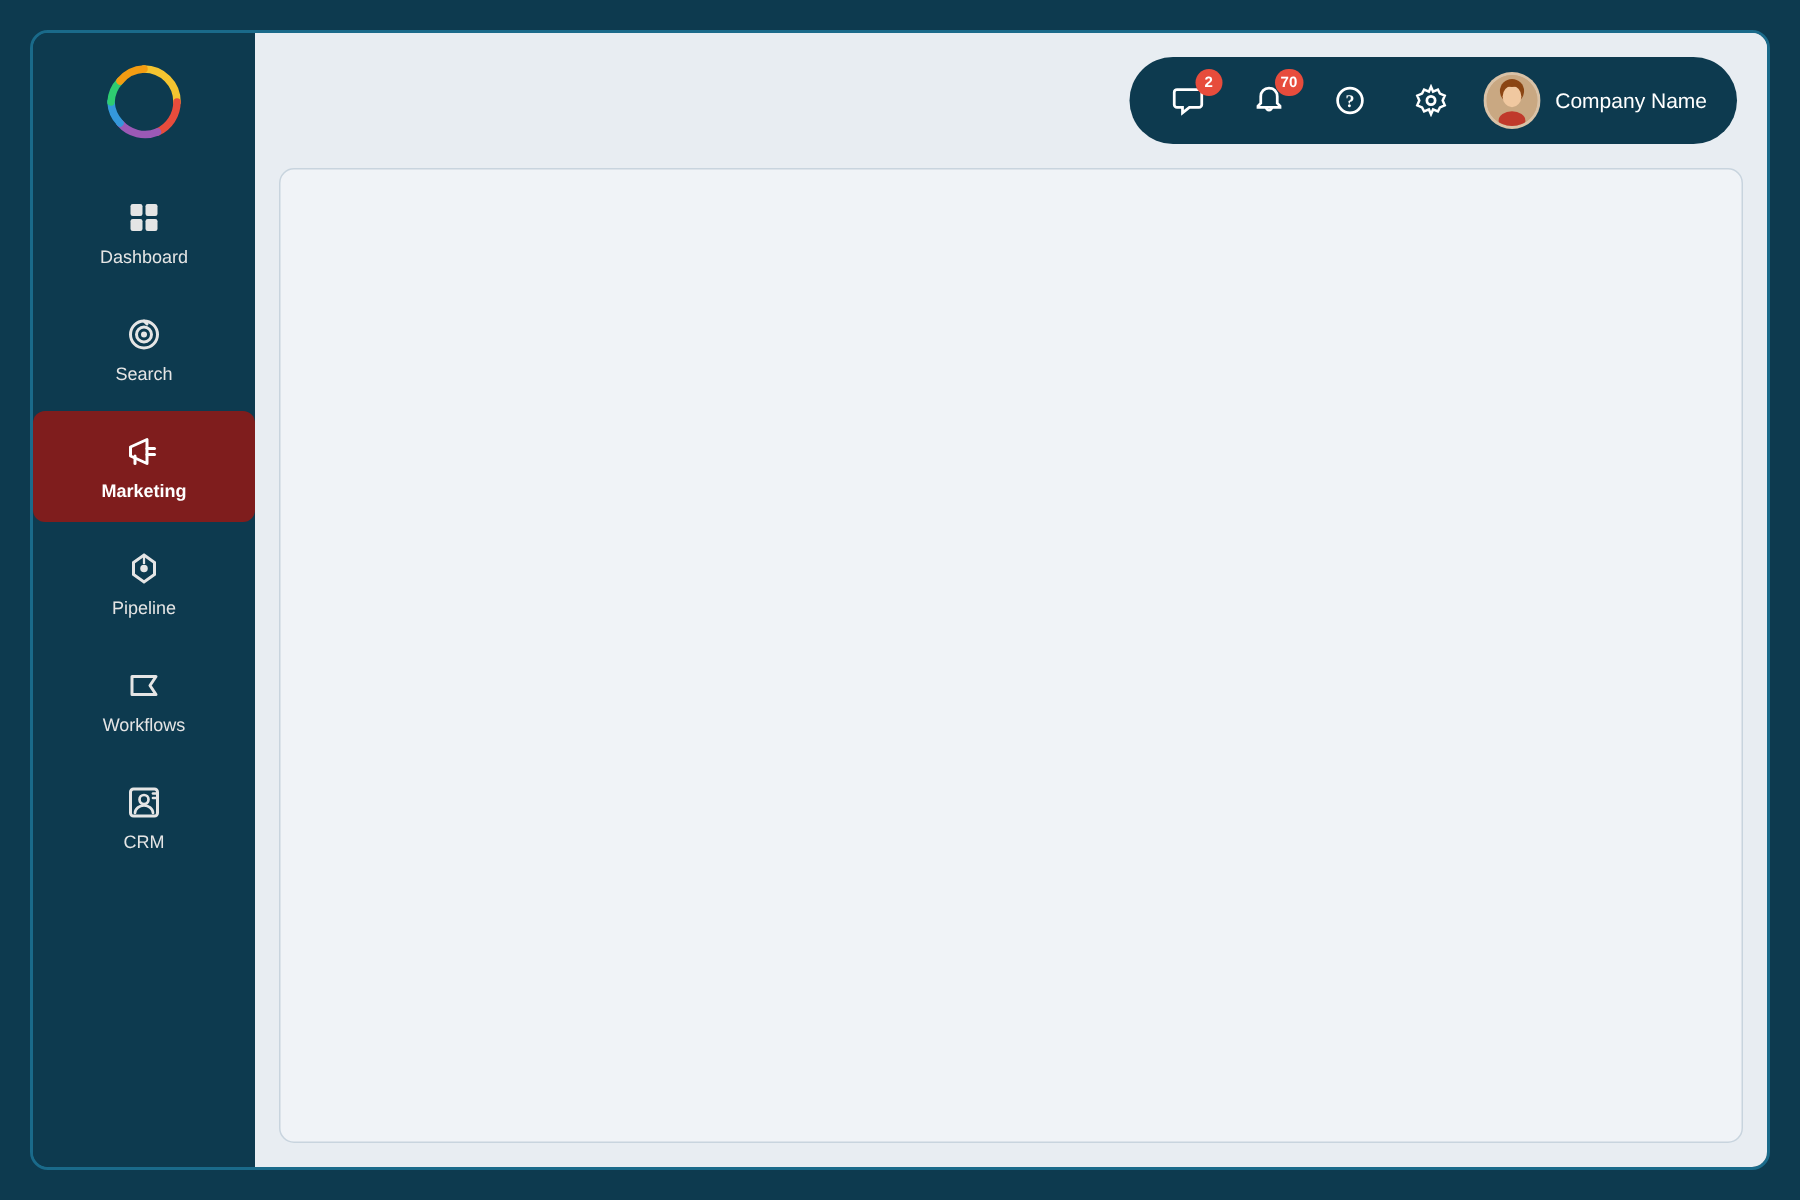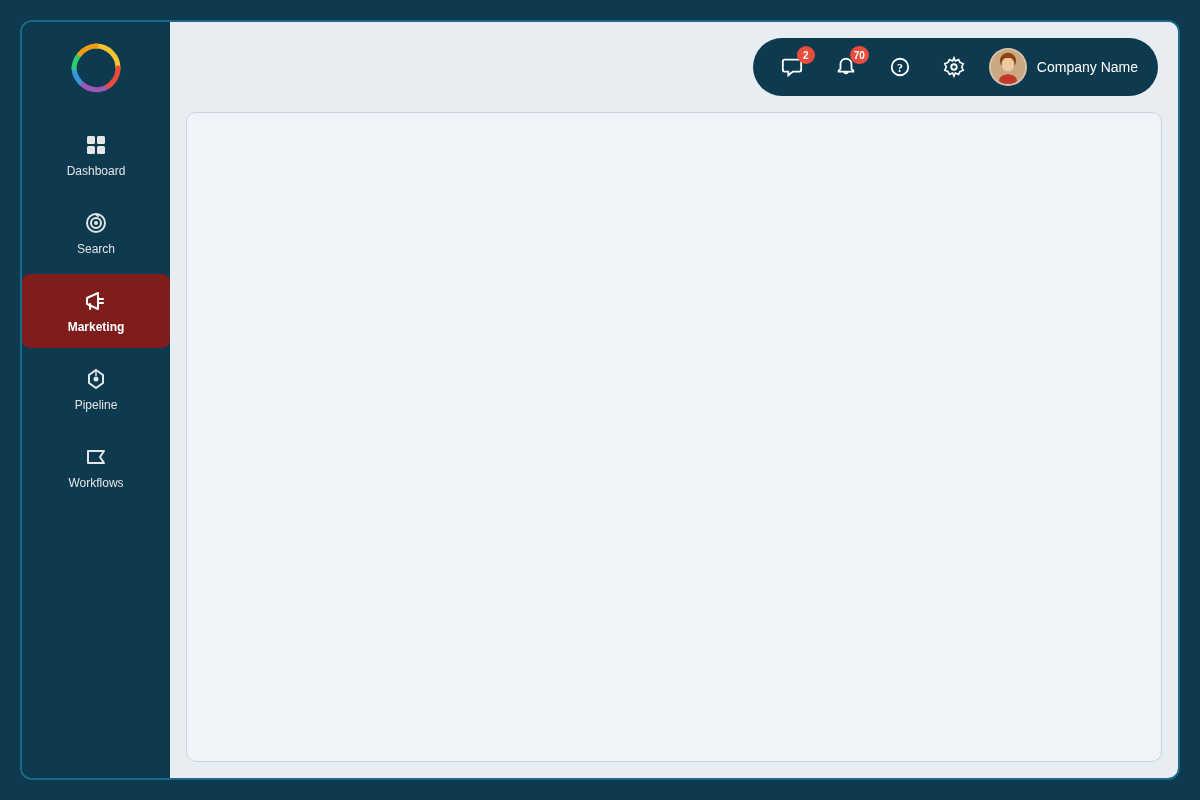--- a/index.html
+++ b/index.html
@@ -257,20 +257,32 @@
 
       <div class="sidebar-item">
         <div class="sidebar-icon">
           <svg width="24" height="24" viewBox="0 0 24 24" fill="none">
             <polygon points="4,6 20,6 16,12 20,18 4,18" stroke="currentColor" stroke-width="2" fill="none" stroke-linejoin="round"></polygon>
           </svg>
         </div>
         <span class="item-label">Workflows</span>
       </div>
 
+      <div class="sidebar-item">
+        <div class="sidebar-icon">
+          <svg width="24" height="24" viewBox="0 0 24 24" fill="none">
+            <rect x="3" y="3" width="18" height="18" rx="2" stroke="currentColor" stroke-width="2" fill="none"></rect>
+            <circle cx="12" cy="10" r="3" stroke="currentColor" stroke-width="1.8" fill="none"></circle>
+            <path d="M6 19 C6 16 9 14 12 14 C15 14 18 16 18 19" stroke="currentColor" stroke-width="1.8" fill="none" stroke-linecap="round"></path>
+            <line x1="18" y1="6" x2="21" y2="6" stroke="currentColor" stroke-width="1.8" stroke-linecap="round"></line>
+            <line x1="18" y1="9" x2="21" y2="9" stroke="currentColor" stroke-width="1.8" stroke-linecap="round"></line>
+          </svg>
+        </div>
+        <span class="item-label">CRM</span>
+      </div>
 
     </div>
   </nav>
 
   <main class="main-content">
 
     <header class="header">
       <div class="header-bar">
 
         <div class="header-icon-btn">

